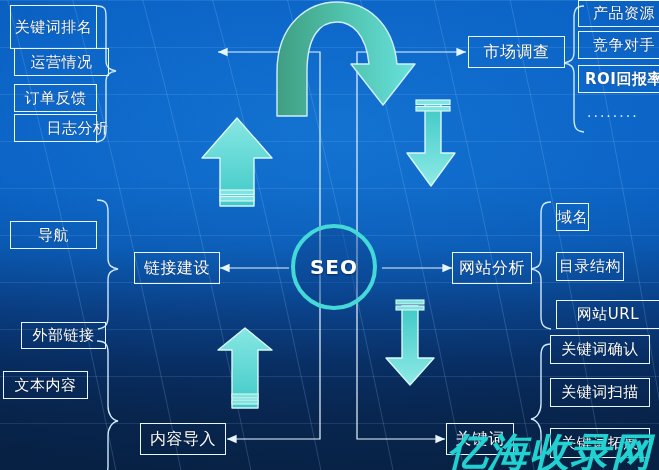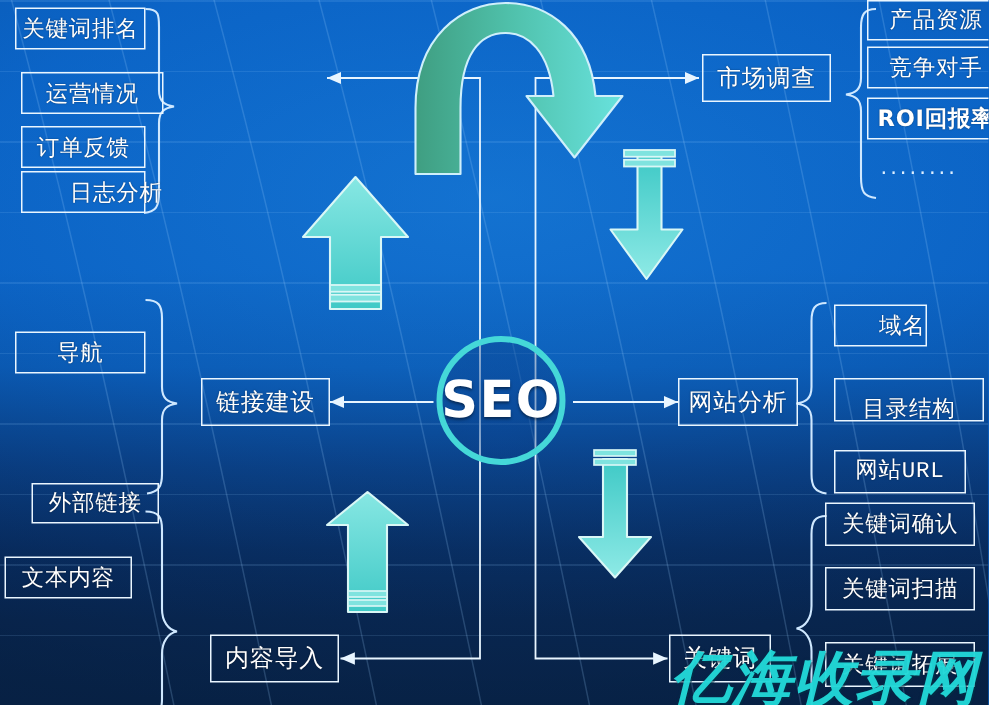--- a/index.html
+++ b/index.html
@@ -62,21 +62,21 @@
   .box.big{font-size:16px;}
   .box.lat{font-weight:bold;}
 
   
   .hub{
     position:absolute;
     width:86px;height:86px;border-radius:50%;
     border:4px solid #45d8d8;
     box-sizing:border-box;
     display:flex;align-items:center;justify-content:center;
-    color:#ffffff;font-size:34px;font-weight:bold;letter-spacing:1px;
+    color:#ffffff;font-size:20px;font-weight:bold;letter-spacing:1px;
     background:radial-gradient(circle at 50% 50%, rgba(10,70,150,.55), rgba(8,48,110,.25));
     text-shadow:0 1px 2px rgba(0,0,0,.45);
   }
 
   
   .dots{
     position:absolute;color:#dceeff;font-size:14px;letter-spacing:2px;
     white-space:nowrap;
   }
 
@@ -197,41 +197,41 @@
       <rect x="396" y="300" width="28" height="4" fill="#7fe3df" stroke="#d9f7f6" stroke-width="1.1"></rect>
       <rect x="396" y="306" width="28" height="4" fill="#7fe3df" stroke="#d9f7f6" stroke-width="1.1"></rect>
     </g>
   </svg>
 
   <div class="hub" style="left:291px;top:224px;">
     <span>SEO</span>
   </div>
 
 
-  <div class="box big" style="left:468px;top:36px;width:86px;height:32px;">
+  <div class="box big" style="left:468px;top:36px;width:97px;height:32px;">
     <span>市场调查</span>
   </div>
 
   <div class="box big" style="left:134px;top:252px;width:86px;height:32px;">
     <span>链接建设</span>
   </div>
 
   <div class="box big" style="left:452px;top:252px;width:80px;height:32px;">
     <span>网站分析</span>
   </div>
 
   <div class="box big" style="left:140px;top:423px;width:86px;height:32px;">
     <span>内容导入</span>
   </div>
 
   <div class="box big" style="left:446px;top:423px;width:68px;height:32px;">
     <span>关键词</span>
   </div>
 
-  <div class="box" style="left:10px;top:5px;width:87px;height:28px;">
+  <div class="box" style="left:10px;top:5px;width:87px;height:44px;">
     <span>关键词排名</span>
   </div>
   <div class="box" style="left:14px;top:48px;width:95px;height:28px;">
     <span>运营情况</span>
   </div>
   <div class="box" style="left:14px;top:84px;width:83px;height:28px;">
     <span>订单反馈</span>
   </div>
   <div class="box" style="left:14px;top:114px;width:83px;height:28px;padding-left:44px;">
     <span>日志分析</span>
@@ -252,27 +252,27 @@
     <span>导航</span>
   </div>
   <div class="box" style="left:21px;top:322px;width:85px;height:27px;">
     <span>外部链接</span>
   </div>
 
   <div class="box" style="left:3px;top:371px;width:85px;height:28px;">
     <span>文本内容</span>
   </div>
 
-  <div class="box" style="left:556px;top:203px;width:62px;height:28px;justify-content:flex-end;">
+  <div class="box" style="left:556px;top:203px;width:33px;height:28px;justify-content:flex-end;">
     <span>域名</span>
   </div>
-  <div class="box" style="left:556px;top:252px;width:100px;height:29px;align-items:flex-end;">
+  <div class="box" style="left:556px;top:252px;width:68px;height:29px;">
     <span>目录结构</span>
   </div>
-  <div class="box" style="left:556px;top:300px;width:88px;height:29px;font-family:Liberation Mono, monospace;">
+  <div class="box" style="left:556px;top:300px;width:104px;height:29px;">
     <span>网站URL</span>
   </div>
 
   <div class="box" style="left:550px;top:335px;width:100px;height:29px;">
     <span>关键词确认</span>
   </div>
   <div class="box" style="left:550px;top:378px;width:100px;height:29px;">
     <span>关键词扫描</span>
   </div>
   <div class="box" style="left:550px;top:428px;width:100px;height:30px;">

